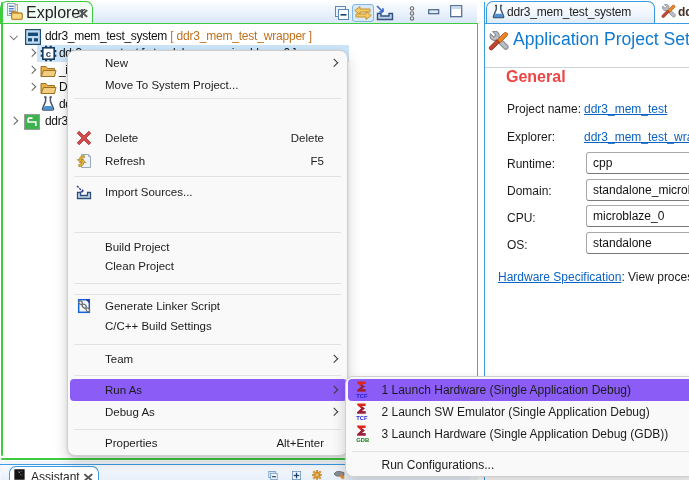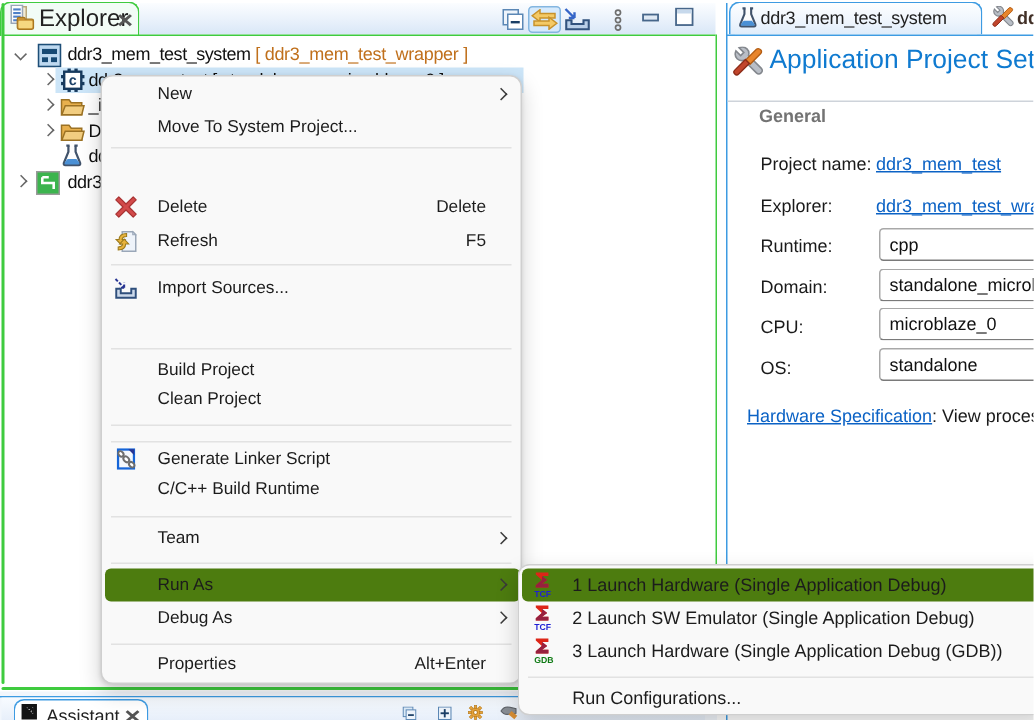--- a/index.html
+++ b/index.html
@@ -21,40 +21,40 @@
 .chev.d{transform:rotate(45deg)}
 
 #rp-bg{left:484.5px;top:0;width:204.5px;height:480px;background:#fff}
 #rp-border-left{left:483.5px;top:2px;width:1.2px;height:478px;background:#3d9be2}
 #rp-tabline{left:484px;top:23px;width:205px;height:1.4px;background:#3d9be2}
 #rp-tab1{left:486px;top:1px;width:169px;height:22px;background:linear-gradient(#fdfeff,#eef5fd 60%,#dfecfa);border:1px solid #3d9be2;border-bottom:none;border-radius:7px 7px 0 0}
 #rp-tab1-label{left:507px;top:5px;font-size:12px;letter-spacing:-0.2px;color:#222;line-height:14px}
 #rp-tab2-label{left:678px;top:5px;font-size:12px;color:#413027;font-weight:bold;line-height:14px}
 #rp-head{left:513px;top:26.5px;width:200px;height:24px;font-size:17.6px;color:#0f7ad0;line-height:24px;white-space:pre}
 #rp-hr{left:485px;top:67px;width:204px;height:1px;background:#ced3da}
-#rp-general{left:506px;top:70px;font-size:12px;font-weight:bold;color:#737373;line-height:14px}
+#rp-general{left:506px;top:70px;font-size:16px;font-weight:bold;color:#ef4444;line-height:14px}
 .flabel{position:absolute;left:507px;font-size:12px;color:#1a1a1a;line-height:14px}
 .flink{position:absolute;left:584px;font-size:12px;color:#0b62c5;text-decoration:underline;line-height:14px;white-space:pre}
 .finput{position:absolute;left:586px;width:110px;height:22px;background:#fff;border:1px solid #a8a8a8;border-bottom:1.6px solid #7a7a7a;border-radius:3px;font-size:12px;color:#111;line-height:20px;padding-left:6px;white-space:pre}
 
 #bp-gap{left:0;top:460.5px;width:478px;height:19.5px;background:#f2f6fc}
 #bp-line{left:0;top:464px;width:470px;height:1.2px;background:#3d9be2}
 #bp-tabbar{left:1px;top:465.2px;width:469px;height:14.8px;background:linear-gradient(#f8fbff,#e7effa)}
 #bp-tab{left:9px;top:466px;width:90px;height:14px;background:#fff;border:1px solid #3d9be2;border-bottom:none;border-radius:7px 7px 0 0}
 #bp-tab-label{left:31px;top:470px;font-size:12px;color:#222}
 
 #menu{left:66.5px;top:50px;width:281.5px;height:406px;background:#f9f9f9;border:1px solid #cfcfcf;border-radius:8px;box-shadow:0 6px 14px rgba(0,0,0,.18),0 1px 3px rgba(0,0,0,.10)}
 .mi{position:absolute;left:2px;width:277.5px;height:22px;font-size:11.5px;color:#1c1c1c;line-height:22px}
 .mi .lab{position:absolute;left:35.5px;top:0;white-space:pre}
 .mi .sc{position:absolute;right:23px;top:0;color:#1c1c1c}
 .mi .sc.dis{color:#a3a3a3}
 .mi.dis .lab{color:#a3a3a3}
 .mi .micon{position:absolute;left:6.5px;top:3px;width:16px;height:16px}
 .msep{position:absolute;left:6px;width:267px;height:1px;background:#e2e2e2}
-.hl{background:#4d7c0f;border-radius:4px}
+.hl{background:#8b5cf6;border-radius:4px}
 .marr{position:absolute;right:11px;top:8px;width:5.5px;height:5.5px;border-right:1.2px solid #3a3a3a;border-bottom:1.2px solid #3a3a3a;transform:rotate(-45deg)}
 
 #smenu{left:344.5px;top:375.5px;width:352px;height:101.5px;background:#f9f9f9;border:1px solid #cfcfcf;border-radius:8px 0 0 8px;border-right:none;box-shadow:0 6px 14px rgba(0,0,0,.18)}
 .smi{position:absolute;left:2px;width:348px;height:22px;font-size:12px;color:#1c1c1c;line-height:22px}
 .smi .lab{position:absolute;left:34px;top:0;white-space:pre}
 .smi .micon{position:absolute;left:7px;top:2px;width:17px;height:18px}
 </style></head>
 <body>
 <svg width="0" height="0" style="position:absolute">
 <defs>
@@ -303,21 +303,21 @@
    <path d="M9.5 1.5 L13.5 5.5 L13.5 1.5 Z" fill="#283593"></path>
    <g stroke="#6e6e6e" stroke-width="1.3" fill="#fff">
    <ellipse cx="4.6" cy="4.6" rx="2" ry="1.5" transform="rotate(45 4.6 4.6)"></ellipse>
    <ellipse cx="8.2" cy="8.2" rx="2.2" ry="1.6" transform="rotate(45 8.2 8.2)"></ellipse>
    <ellipse cx="11.8" cy="11.8" rx="2" ry="1.5" transform="rotate(45 11.8 11.8)"></ellipse>
    </g>
   </svg>
   <span class="lab">Generate Linker Script</span>
     </div>
  <div class="mi" style="top:264px">
-      <span class="lab">C/C++ Build Runtime</span>
+      <span class="lab">C/C++ Build Settings</span>
     </div>
  <div class="msep" style="top:293px"></div>
  <div class="mi" style="top:297px">
       <span class="lab">Team</span>
       <span class="marr"></span>
     </div>
  <div class="msep" style="top:324px"></div>
  <div class="mi hl" style="top:328px">
       <span class="lab">Run As</span>
       <span class="marr"></span>

